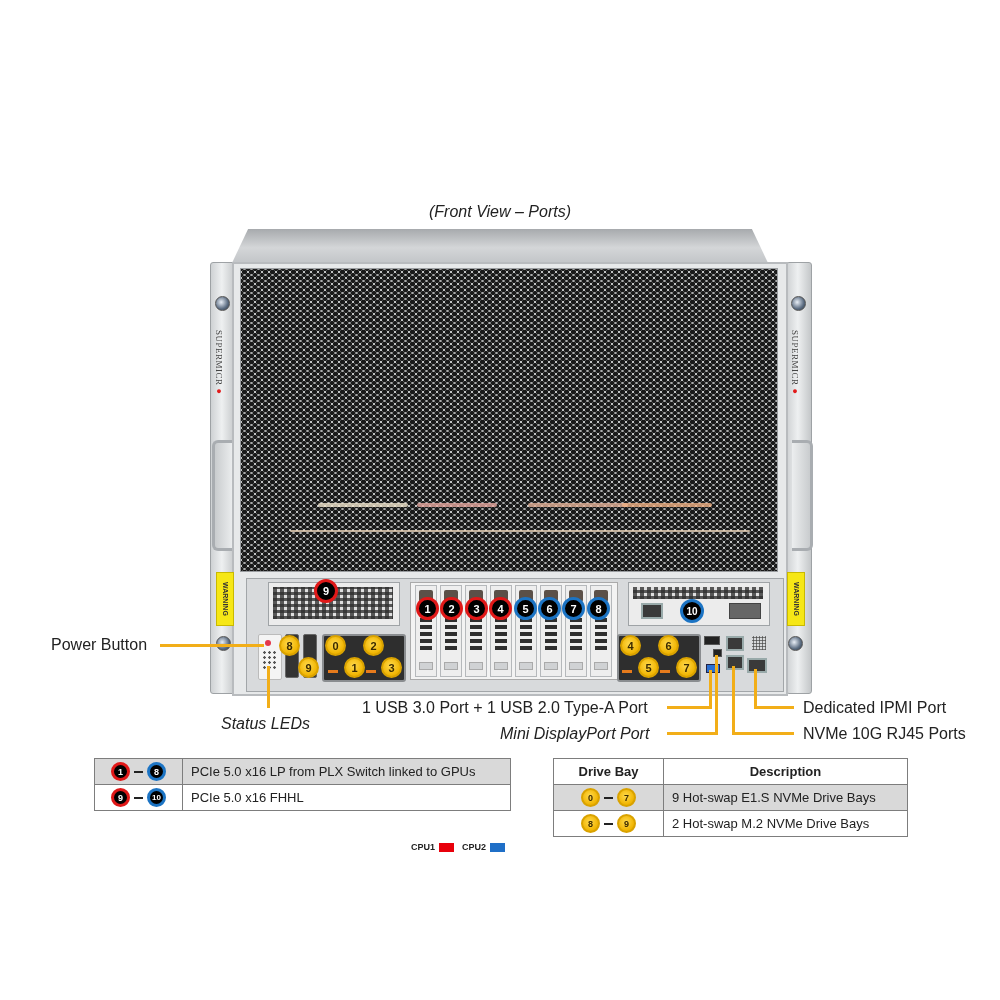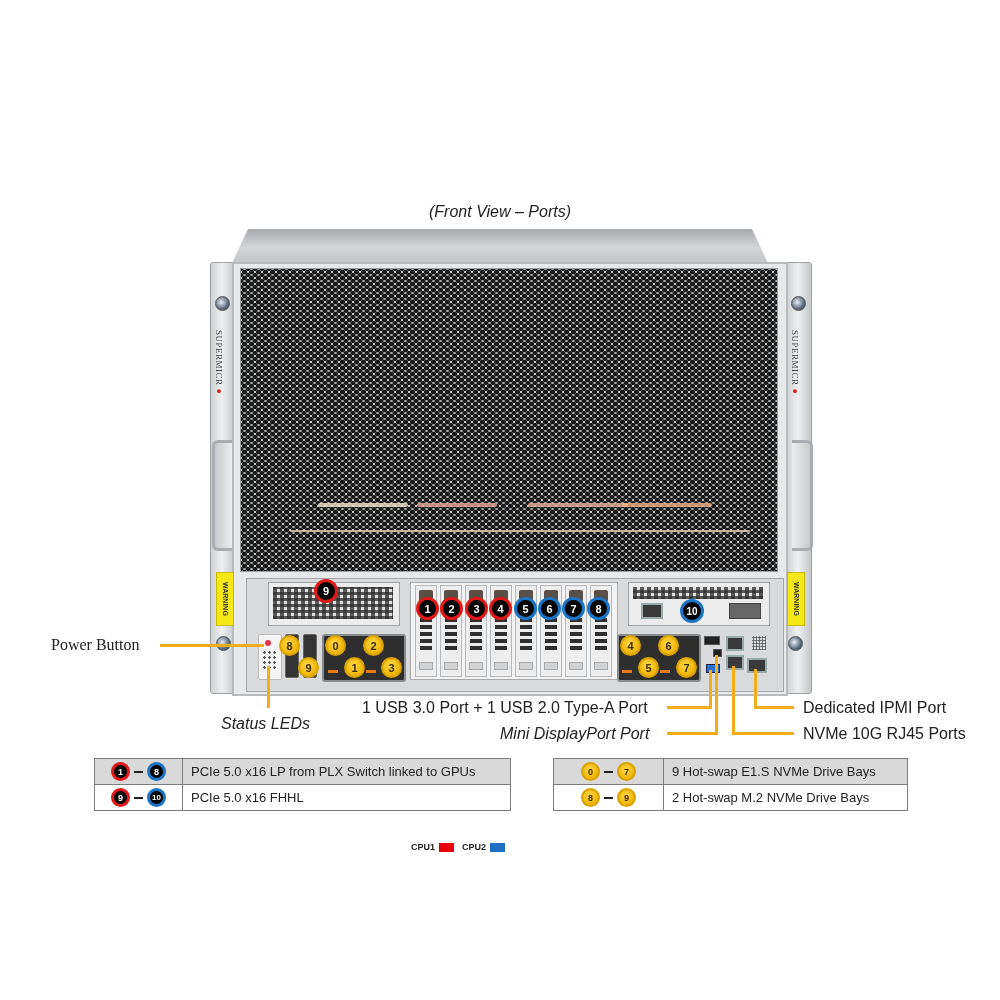--- a/index.html
+++ b/index.html
@@ -195,21 +195,21 @@
   <div class="abs port-usb3" style="left:706px;top:664px;width:12px;height:7px;"></div>
   <div class="abs port-rj45" style="left:726px;top:636px;width:14px;height:11px;"></div>
   <div class="abs port-rj45" style="left:726px;top:655px;width:14px;height:11px;"></div>
   <div class="abs port-rj45" style="left:747px;top:658px;width:16px;height:11px;"></div>
   <div class="abs" style="left:752px;top:636px;width:14px;height:14px;background-image:radial-gradient(circle,#555 0.9px,transparent 1.3px);background-size:3px 3px;"></div>
   <div class="abs screw" style="left:788px;top:636px;"></div>
   <div class="abs screw" style="left:216px;top:636px;"></div>
 </div>
 
 <div class="abs line" style="left:160px;top:644px;width:104px;height:3px;"></div>
-<div class="abs label" style="left:51px;top:636px;font-family:Liberation Serif, serif;">Power Button</div>
+<div class="abs label" style="left:51px;top:636px;">Power Button</div>
 
 <div class="abs line" style="left:267px;top:666px;width:3px;height:42px;"></div>
 <div class="abs label" style="left:221px;top:715px;font-style:italic;">Status LEDs</div>
 
 <div class="abs line" style="left:709px;top:670px;width:3px;height:38px;"></div>
 <div class="abs line" style="left:667px;top:706px;width:45px;height:3px;"></div>
 <div class="abs label" style="left:362px;top:699px;">1 USB 3.0 Port + 1 USB 2.0 Type-A Port</div>
 
 <div class="abs line" style="left:715px;top:655px;width:3px;height:79px;"></div>
 <div class="abs line" style="left:667px;top:732px;width:51px;height:3px;"></div>
@@ -258,20 +258,24 @@
   <span style="margin-left:4px;">CPU2</span>
   <span class="swatch" style="background:#1f6fc7;"></span>
 </div>
 
 <table class="spec" style="left:553px;top:758px;width:355px;">
   <colgroup>
       <col style="width:110px">
       <col>
     </colgroup>
   <tbody>
+      <tr>
+    <th>Drive Bay</th>
+    <th>Description</th>
+  </tr>
   <tr class="shade">
     <td>
       <div class="range">
         <span class="badge gold" style="width:15px;height:15px;font-size:9px;">0</span>
         <span class="dash"></span>
         <span class="badge gold" style="width:15px;height:15px;font-size:9px;">7</span>
       </div>
     </td>
     <td>9 Hot-swap E1.S NVMe Drive Bays</td>
   </tr>

